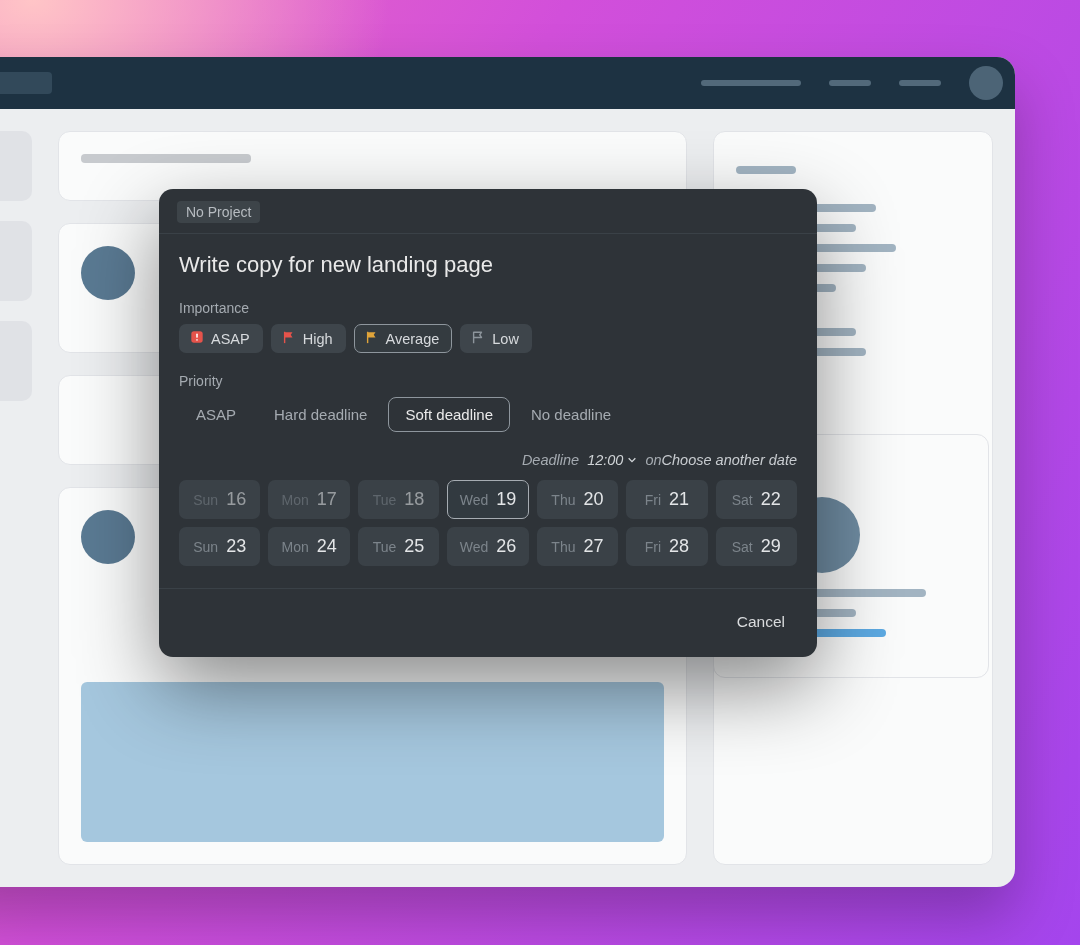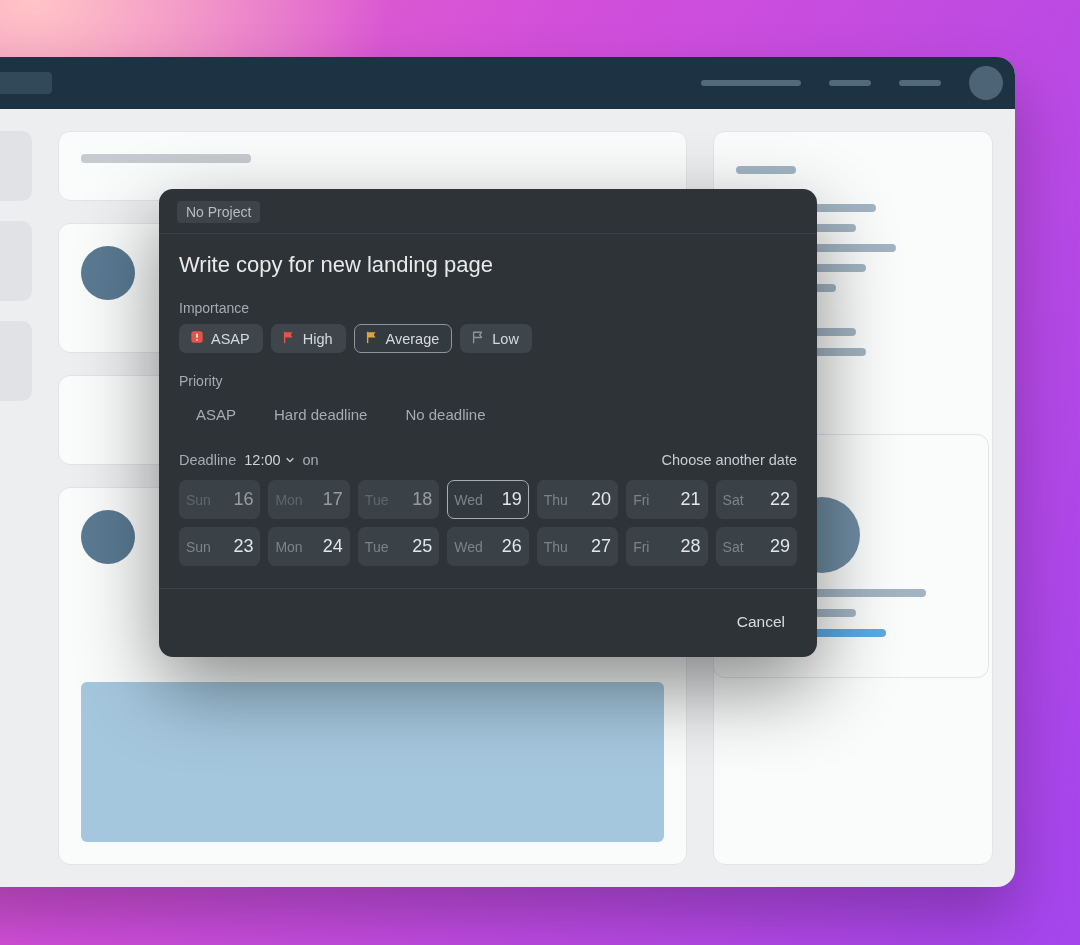--- a/index.html
+++ b/index.html
@@ -189,25 +189,26 @@
     cursor: pointer;
   }
   .pri-chip.selected {
     color: #eaeaea;
     border-color: #8e969d;
   }
 
   .deadline-row {
     display: flex;
     align-items: center;
-    justify-content: space-between;
+    justify-content: flex-end;
     font-size: 14.5px;
     color: var(--modal-muted);
     margin-top: 4px;
     margin-bottom: 12px;
+    font-style: italic;
   }
   .deadline-left { display: flex; align-items: center; gap: 8px; }
   .time-btn {
     display: inline-flex; align-items: center; gap: 4px;
     color: #cfd3d6; cursor: pointer;
   }
   .chev { width: 10px; height: 10px; }
   .choose-link { color: #c8ccd0; cursor: pointer; }
 
   .date-grid {
@@ -215,21 +216,21 @@
     grid-template-columns: repeat(7, 1fr);
     gap: 8px;
     margin-bottom: 18px;
   }
   .date-cell {
     background: var(--date-bg);
     border-radius: 7px;
     padding: 8px 6px;
     display: flex;
     align-items: center;
-    justify-content: space-between;
+    justify-content: center;
     gap: 8px;
     cursor: pointer;
     border: 1.5px solid transparent;
   }
   .date-cell .dow { color: var(--modal-muted2); font-size: 14px; }
   .date-cell .num { color: #e3e5e7; font-size: 18px; font-weight: 500; }
   .date-cell.selected { border-color: var(--date-sel-border); background: #323a40; }
   .date-cell.past .dow, .date-cell.past .num { opacity: 0.55; }
 
   .modal-footer {
@@ -374,20 +375,23 @@
 
     <div class="section">
       <div class="label">Priority</div>
       <div class="pri-row" id="priority-row">
           <div class="pri-chip">
             <span>ASAP</span>
           </div>
           <div class="pri-chip">
             <span>Hard deadline</span>
           </div>
+          <div class="pri-chip selected">
+            <span>Soft deadline</span>
+          </div>
           <div class="pri-chip">
             <span>No deadline</span>
           </div>
         </div>
     </div>
 
     <div class="deadline-row">
       <div class="deadline-left">
         <span>Deadline</span>
         <span class="time-btn">

